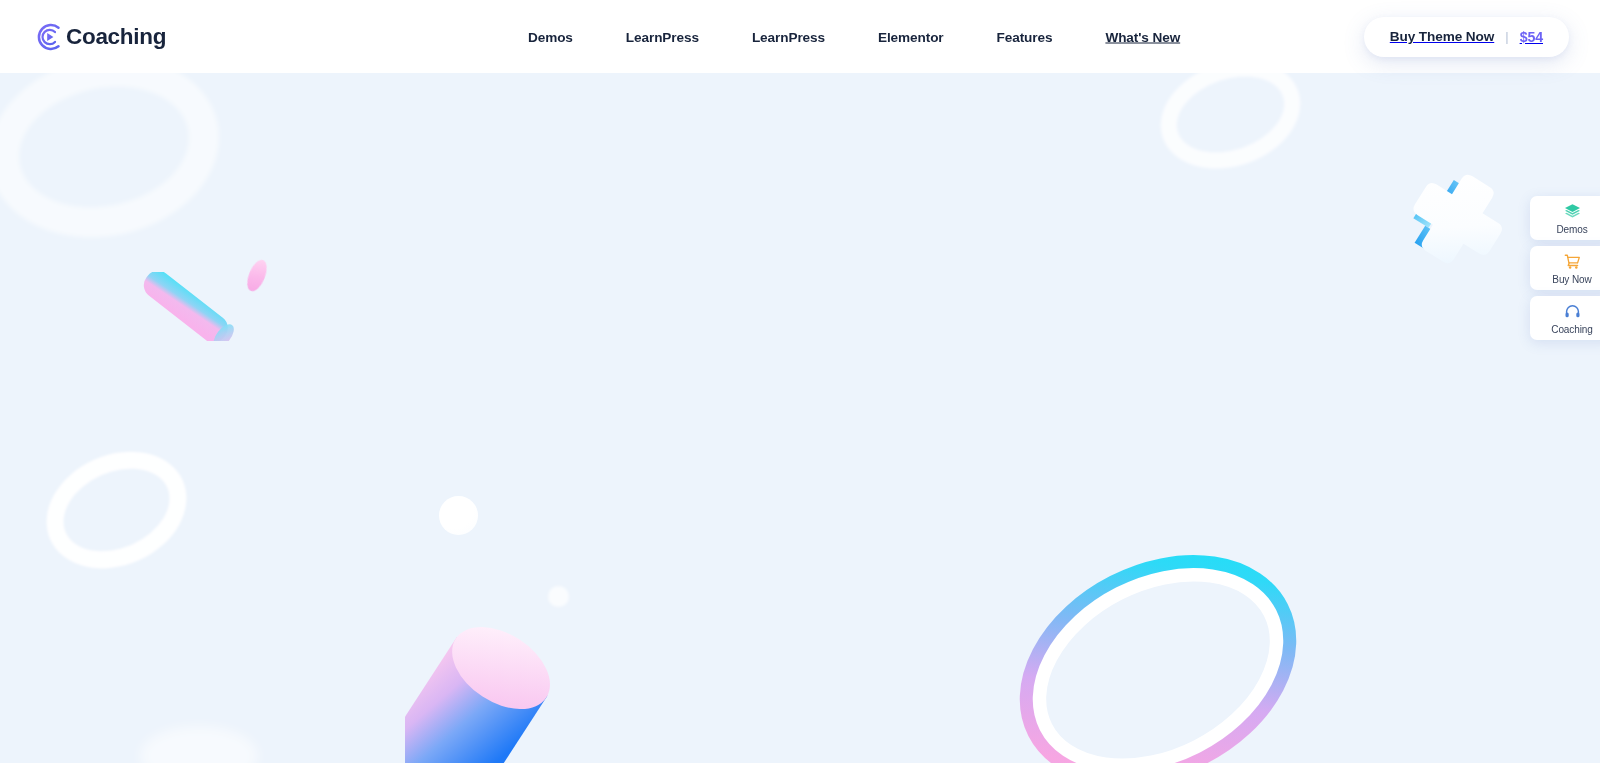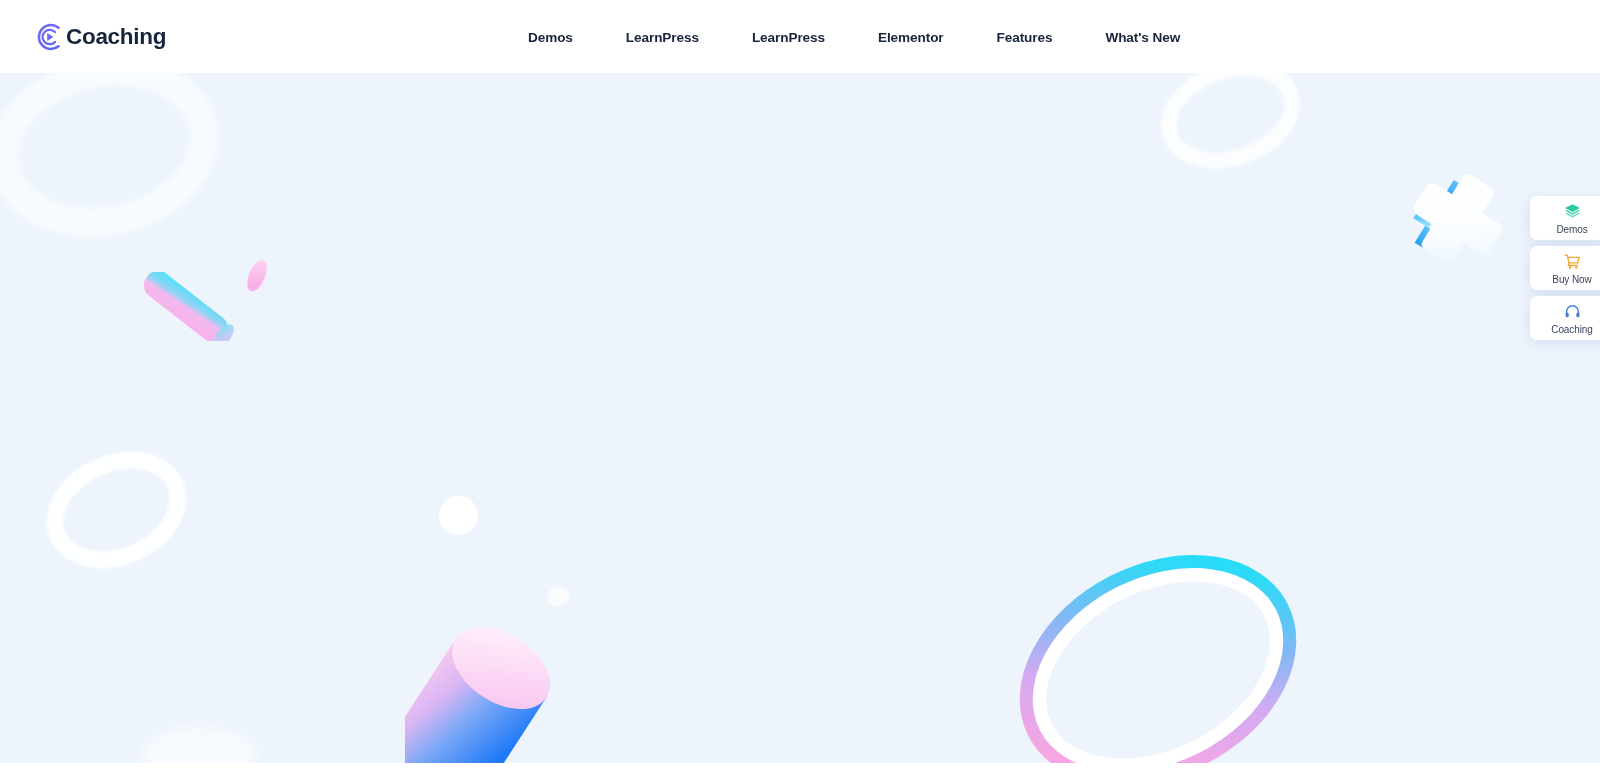--- a/index.html
+++ b/index.html
@@ -56,21 +56,21 @@
     font-size:13.6px;
     font-weight:bold;
     color:#18243c;
     text-decoration:none;
     white-space:nowrap;
     letter-spacing:-0.1px;
     padding:8px 0;
     margin-right:53px;
     cursor:pointer;
   }
-  .nav-item:last-child { margin-right:1px; }
+  .nav-item:last-child { margin-right:1px;text-decoration:underline; }
 
   .buy-pill {
     position:absolute;
     right:31px; top:50%;
     transform:translateY(-50%);
     display:flex; align-items:center; gap:0;
     background:#ffffff;
     border-radius:30px;
     padding:12px 26px;
     box-shadow:0 6px 22px rgba(90,120,190,0.17), 0 2px 6px rgba(90,120,190,0.08);
@@ -346,20 +346,25 @@
 
     <nav class="nav">
       <a class="nav-item" href="#">Demos</a>
       <a class="nav-item" href="#">LearnPress</a>
       <a class="nav-item" href="#">LearnPress</a>
       <a class="nav-item" href="#">Elementor</a>
       <a class="nav-item" href="#">Features</a>
       <a class="nav-item" href="#">What's New</a>
     </nav>
 
+    <a class="buy-pill" href="#">
+      <span class="buy-label">Buy Theme Now</span>
+      <span class="buy-sep">|</span>
+      <span class="buy-price">$54</span>
+    </a>
 
   </header>
 
   <aside class="side-widget">
 
     <div class="side-btn">
       <span class="side-icon">
         <svg width="17" height="17" viewBox="0 0 17 17">
           <g fill="#2fc9a4">
             <path d="M8.5 1.2 L16 5.1 L8.5 9 L1 5.1 Z"></path>

